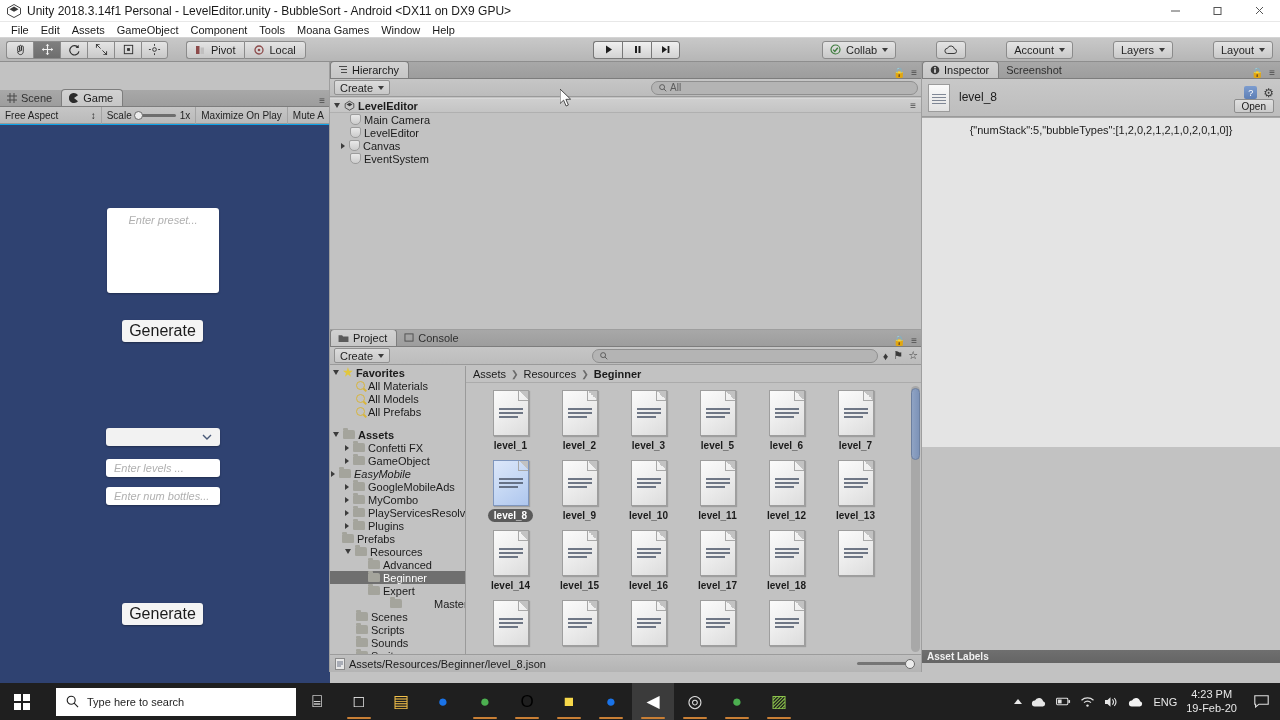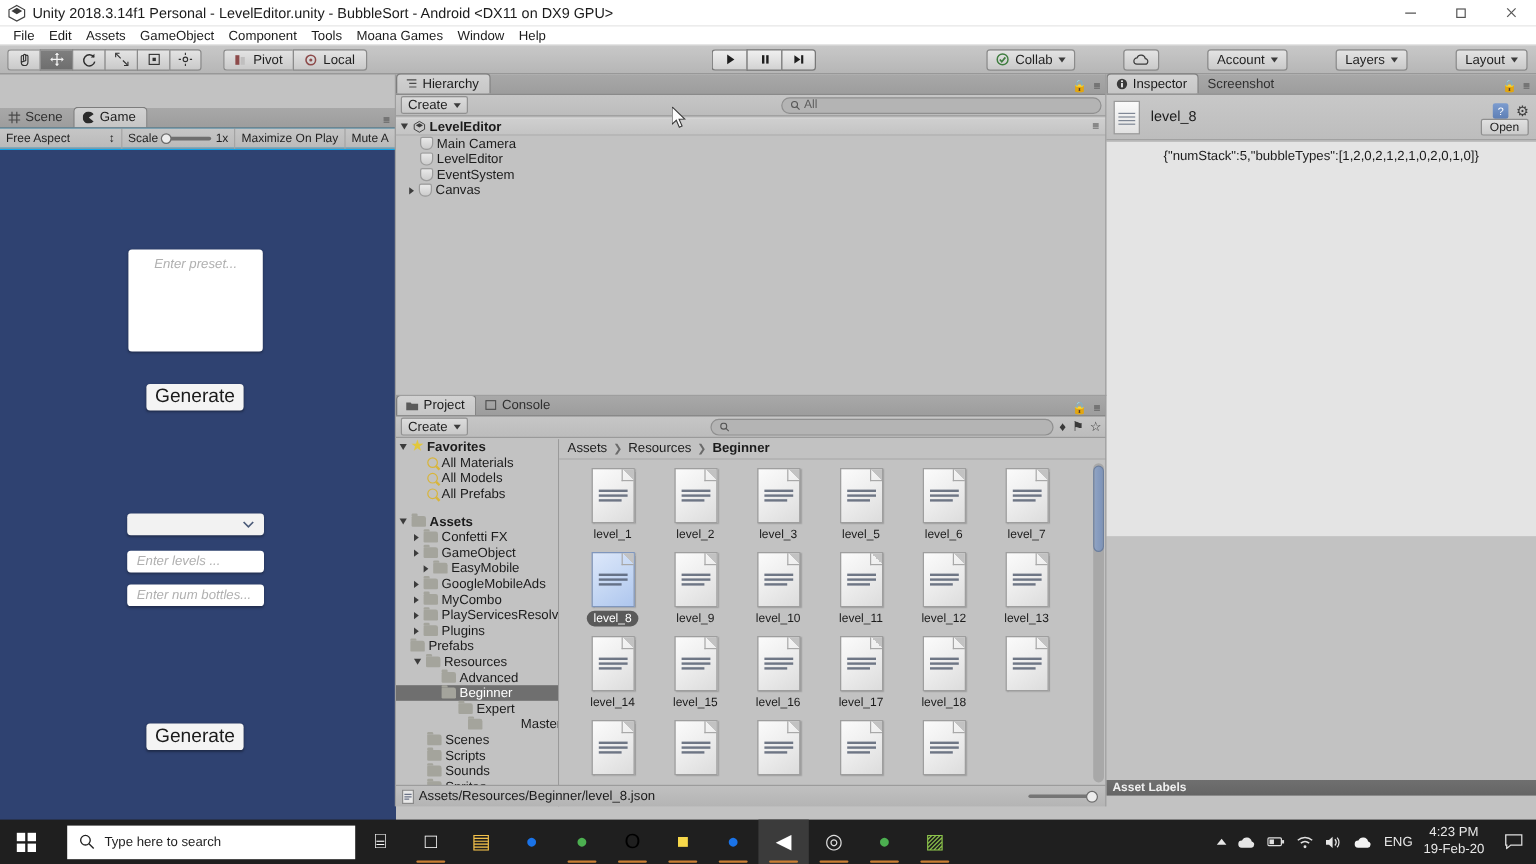--- a/index.html
+++ b/index.html
@@ -245,21 +245,21 @@
   }
   .proj-right { flex: 1; position: relative; background: #c2c2c2; }
   .breadcrumb {
     height: 17px; display: flex; align-items: center; gap: 5px;
     padding-left: 7px; font-size: 11px; color: #1b1b1b;
     border-bottom: 1px solid #ababab;
   }
   .crumb-sep { color: #6a6a6a; font-size: 9px; }
   .grid {
     position: absolute; left: 0; top: 18px; right: 0; bottom: 18px;
-    overflow: hidden; padding: 6px 16px 0 10px;
+    overflow: hidden; padding: 6px 16px 0 10px; font-weight: bold;
   }
   .grid-inner { display: flex; flex-wrap: wrap; gap: 0; }
   .asset {
     width: 69px; display: flex; flex-direction: column; align-items: center;
     margin-bottom: 8px;
   }
   .asset-ic {
     width: 36px; height: 46px; position: relative;
     background: linear-gradient(145deg, #fbfbfb 0%, #f0f0f0 40%, #dcdcdc 100%);
     border: 1px solid #9e9e9e;
@@ -643,28 +643,28 @@
         <span style="margin-left:auto;padding-right:6px;color:#4a4a4a;font-size:10px;">≡</span>
       </div>
       <div class="h-row" style="padding-left:20px;">
         <span class="go-icon"></span>
         <span>Main Camera</span>
       </div>
       <div class="h-row" style="padding-left:20px;">
         <span class="go-icon"></span>
         <span>LevelEditor</span>
       </div>
-      <div class="h-row" style="padding-left:20px;">
-        <span class="go-icon"></span>
-        <span>EventSystem</span>
-      </div>
       <div class="h-row" style="padding-left:11px;">
         <span class="tri"></span>
         <span class="go-icon"></span>
         <span>Canvas</span>
+      </div>
+      <div class="h-row" style="padding-left:20px;">
+        <span class="go-icon"></span>
+        <span>EventSystem</span>
       </div>
     </div>
   </div>
 
   <div class="panel" id="project">
     <div class="panel-tabbar">
       <div class="ptab active">
         <svg width="11" height="9" viewBox="0 0 12 10">
             <path d="M0.5 1.5h4l1 1.3h6v6H0.5z" fill="#5a5a5a"></path>
           </svg>
@@ -729,21 +729,21 @@
           <div class="t-row" style="padding-left: 15px;">
             <span class="tri"></span>
             <span class="folder-ic"></span>
             <span>Confetti FX</span>
           </div>
           <div class="t-row" style="padding-left: 15px;">
             <span class="tri"></span>
             <span class="folder-ic"></span>
             <span>GameObject</span>
           </div>
-          <div class="t-row" style="padding-left: 23px;">
+          <div class="t-row" style="padding-left: 1px; font-style: italic;">
             <span class="tri"></span>
             <span class="folder-ic"></span>
             <span>EasyMobile</span>
           </div>
           <div class="t-row" style="padding-left: 15px;">
             <span class="tri"></span>
             <span class="folder-ic"></span>
             <span>GoogleMobileAds</span>
           </div>
           <div class="t-row" style="padding-left: 15px;">
@@ -774,21 +774,21 @@
           <div class="t-row" style="padding-left: 27px;">
             <span class="tri empty"></span>
             <span class="folder-ic"></span>
             <span>Advanced</span>
           </div>
           <div class="t-row sel" style="padding-left: 27px;">
             <span class="tri empty"></span>
             <span class="folder-ic"></span>
             <span>Beginner</span>
           </div>
-          <div class="t-row" style="padding-left: 41px;">
+          <div class="t-row" style="padding-left: 27px;">
             <span class="tri empty"></span>
             <span class="folder-ic"></span>
             <span>Expert</span>
           </div>
           <div class="t-row" style="padding-left: 27px; gap: 32px;">
             <span class="tri empty"></span>
             <span class="folder-ic"></span>
             <span>Master</span>
           </div>
           <div class="t-row" style="padding-left: 15px;">

